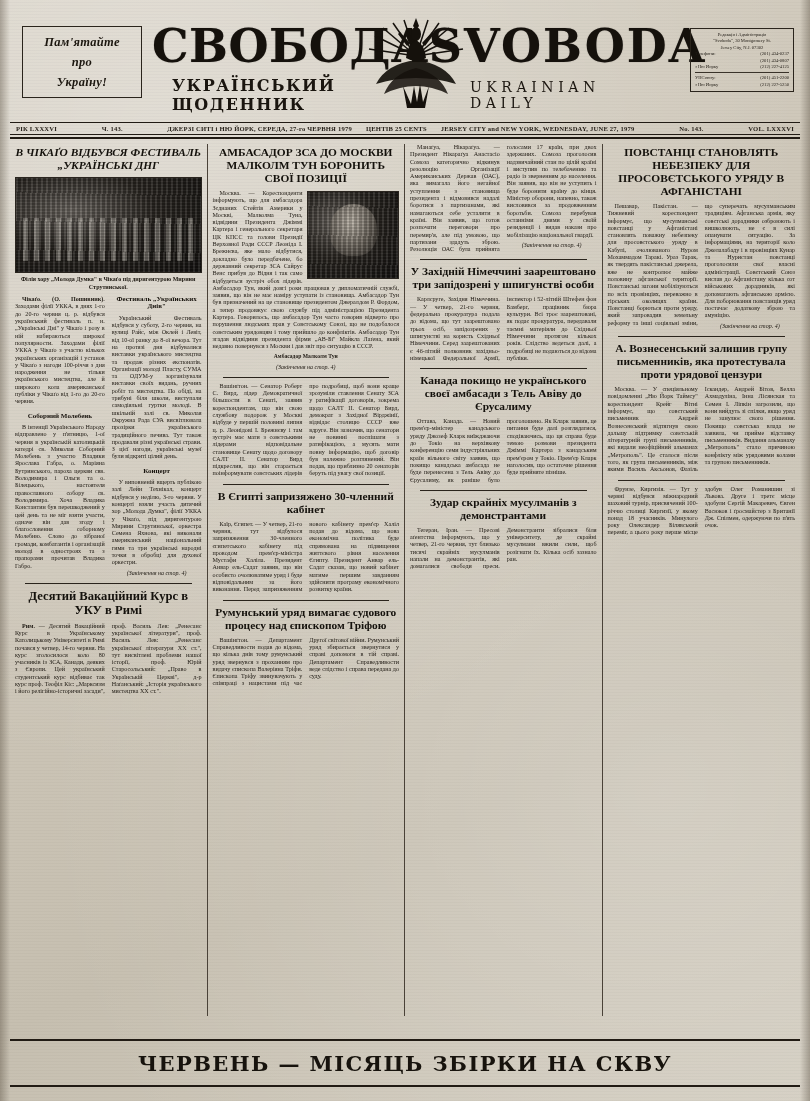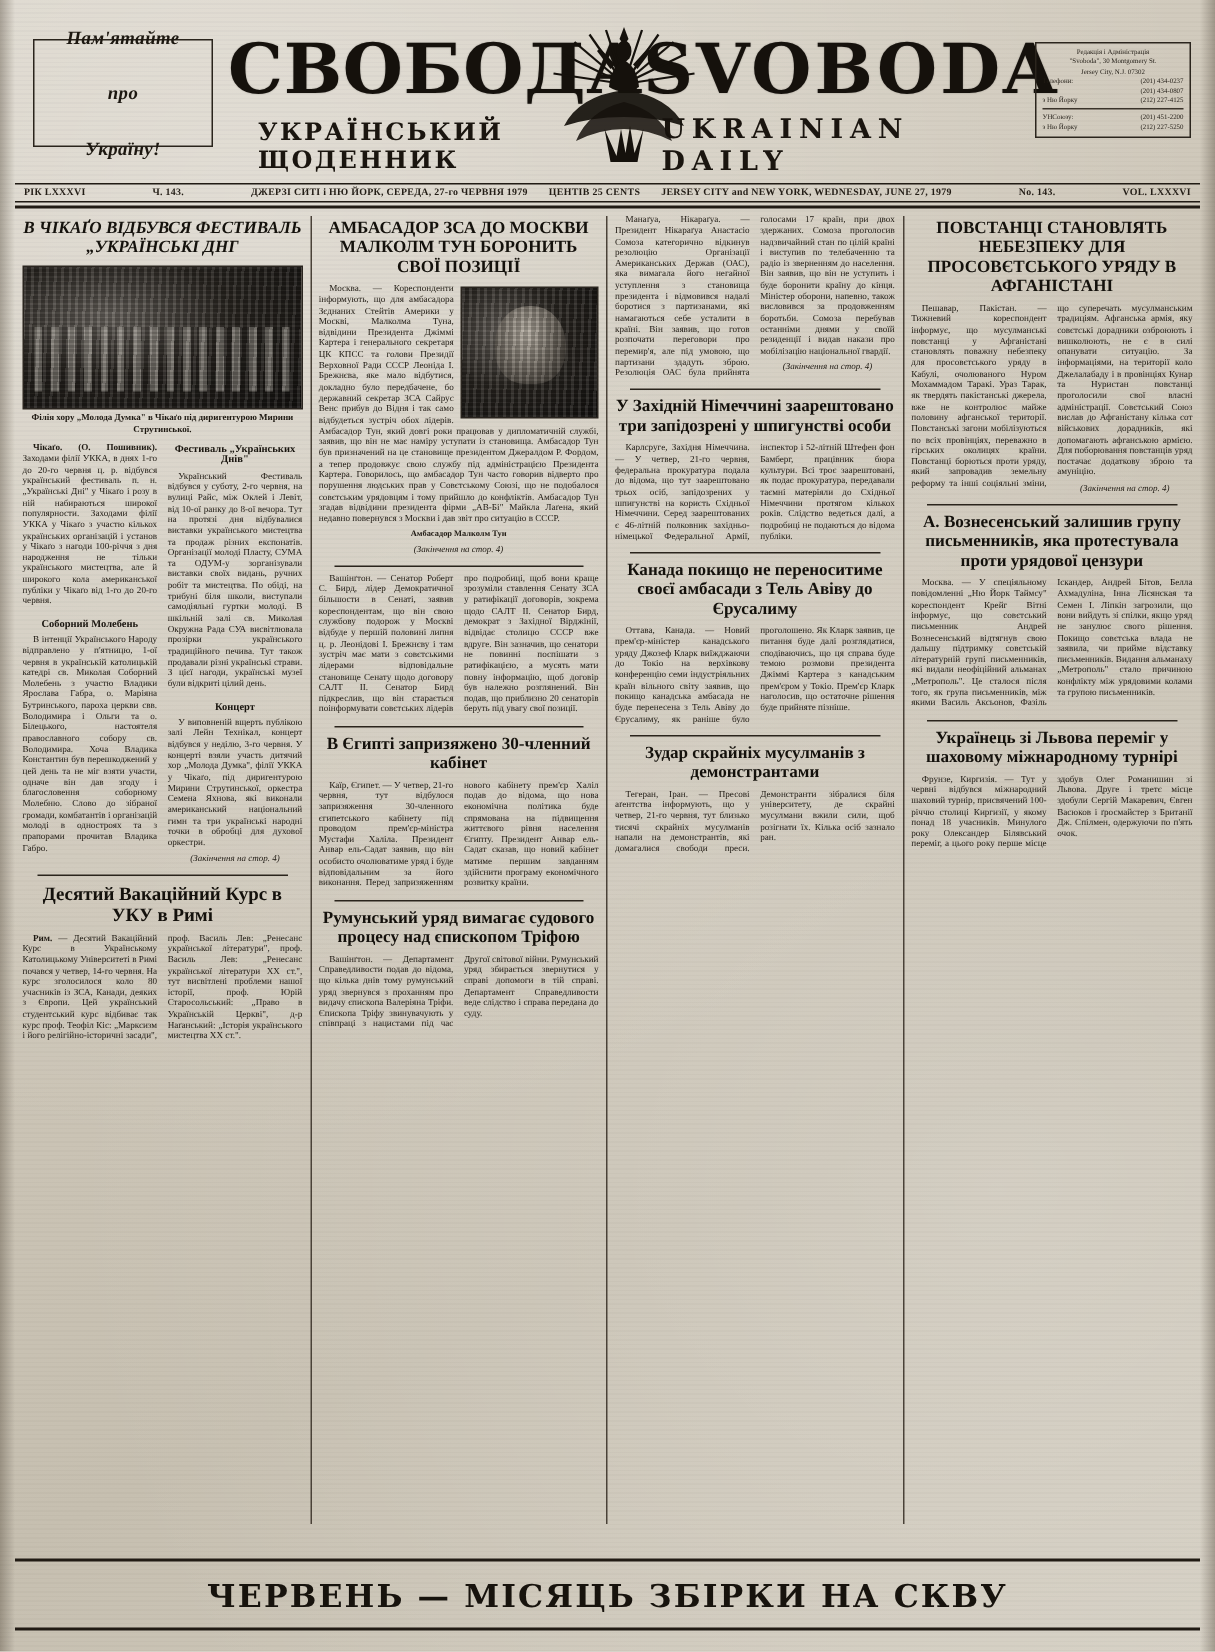--- a/index.html
+++ b/index.html
@@ -26,21 +26,21 @@
       repeating-linear-gradient(90deg, rgba(255,255,255,.03) 0 1px, rgba(0,0,0,0) 1px 4px);
     mix-blend-mode:multiply; opacity:.55;
   }
 
   
   .masthead { position:relative; height:96px; margin-top:20px; }
   .remember-box {
     position:absolute; left:14px; top:6px; width:120px; height:72px;
     border:1px solid #2a241c; box-sizing:border-box;
     display:flex; flex-direction:column; justify-content:center; align-items:center;
-    gap:22px;
+    gap:5px;
   }
   .remember-box span {
     font-style:italic; font-weight:bold; font-size:12.5px; letter-spacing:.3px;
     color:#1c1710;
   }
   .title-wrap { position:absolute; left:140px; right:118px; top:0; height:92px; }
   .big-title {
     position:absolute; top:2px; width:100%;
     display:flex; justify-content:space-between; align-items:flex-start;
   }
@@ -54,22 +54,22 @@
   .sv-lat { margin-right:2px; letter-spacing:2px; }
   .sub-title {
     position:absolute; top:56px; width:100%;
     display:flex; justify-content:center; align-items:center;
   }
   .sub-cyr {
     font-family:"DejaVu Serif", serif; font-weight:bold;
     font-size:16px; letter-spacing:1.6px; color:#1a150f; margin-left:24px;
   }
   .sub-lat {
-    font-family:"DejaVu Serif", serif; font-weight:bold;
-    font-size:18px; letter-spacing:4.6px; color:#1a150f; margin-right:12px;
+    font-family:"DejaVu Serif", serif; font-weight:normal;
+    font-size:14px; letter-spacing:4.6px; color:#1a150f; margin-right:12px;
   }
   .emblem { position:absolute; left:50%; top:-4px; transform:translateX(-50%); }
   .info-box {
     position:absolute; right:8px; top:8px; width:104px;
     border:1px solid #2b251d; box-sizing:border-box; padding:3px 4px;
     font-size:4.6px; line-height:6.4px; color:#221d16;
   }
   .info-box .ctr { text-align:center; }
   .info-box .row { display:flex; justify-content:space-between; }
   .info-box .rule { border-top:1px solid #3a332a; margin:2px 0; }
@@ -305,21 +305,21 @@
       <div class="txt twocol">
         <p>Манаґуа, Нікараґуа. — Президент Нікараґуа Анастасіо Сомоза категорично відкинув резолюцію Організації Американських Держав (ОАС), яка вимагала його негайної уступлення з становища президента і відмовився надалі боротися з партизанами, які намагаються себе усталити в країні. Він заявив, що готов розпочати переговори про перемир'я, але під умовою, що партизани здадуть зброю. Резолюція ОАС була прийнята голосами 17 країн, при двох здержаних. Сомоза проголосив надзвичайний стан по цілій країні і виступив по телебаченню та радіо із зверненням до населення. Він заявив, що він не уступить і буде боронити країну до кінця. Міністер оборони, напевно, також висловився за продовженням боротьби. Сомоза перебував останніми днями у своїй резиденції і видав накази про мобілізацію національної гвардії.</p>
         <div class="jump">(Закінчення на стор. 4)</div>
       </div>
       <div class="sep"></div>
       <div class="hl">У Західній Німеччині заарештовано три запідозрені у шпигунстві особи</div>
       <div class="txt twocol">
         <p>Карлсруге, Західня Німеччина. — У четвер, 21-го червня, федеральна прокуратура подала до відома, що тут заарештовано трьох осіб, запідозрених у шпигунстві на користь Східньої Німеччини. Серед заарештованих є 46-літній полковник західньо-німецької Федеральної Армії, інспектор і 52-літній Штефен фон Бамберг, працівник бюра культури. Всі троє заарештовані, як подає прокуратура, передавали таємні матеріяли до Східньої Німеччини протягом кількох років. Слідство ведеться далі, а подробиці не подаються до відома публіки.</p>
       </div>
       <div class="sep"></div>
-      <div class="hl">Канада покищо не переноситиме своєї амбасади з Тель Авіву до Єрусалиму</div>
+      <div class="hl">Канада покищо не українського своєї амбасади з Тель Авіву до Єрусалиму</div>
       <div class="txt twocol">
         <p>Оттава, Канада. — Новий прем'єр-міністер канадського уряду Джозеф Кларк виїжджаючи до Токіо на верхівкову конференцію семи індустріяльних країн вільного світу заявив, що покищо канадська амбасада не буде перенесена з Тель Авіву до Єрусалиму, як раніше було проголошено. Як Кларк заявив, це питання буде далі розглядатися, сподіваючись, що ця справа буде темою розмови президента Джіммі Картера з канадським прем'єром у Токіо. Прем'єр Кларк наголосив, що остаточне рішення буде прийняте пізніше.</p>
       </div>
       <div class="sep"></div>
       <div class="hl">Зудар скрайніх мусулманів з демонстрантами</div>
       <div class="txt twocol">
         <p>Тегеран, Іран. — Пресові аґентства інформують, що у четвер, 21-го червня, тут близько тисячі скрайніх мусулманів напали на демонстрантів, які домагалися свободи преси. Демонстранти зібралися біля університету, де скрайні мусулмани вжили сили, щоб розігнати їх. Кілька осіб зазнало ран.</p>
       </div>
     </div>
 
@@ -328,21 +328,20 @@
       <div class="txt twocol">
         <p>Пешавар, Пакістан. — Тижневий кореспондент інформує, що мусулманські повстанці у Афганістані становлять поважну небезпеку для просовєтського уряду в Кабулі, очолюваного Нуром Мохаммадом Таракі. Ураз Тарак, як твердять пакістанські джерела, вже не контролює майже половину афганської території. Повстанські загони мобілізуються по всіх провінціях, переважно в гірських околицях країни. Повстанці борються проти уряду, який запровадив земельну реформу та інші соціяльні зміни, що суперечать мусулманським традиціям. Афганська армія, яку совєтські дорадники озброюють і вишколюють, не є в силі опанувати ситуацію. За інформаціями, на території коло Джелалабаду і в провінціях Кунар та Нуристан повстанці проголосили свої власні адміністрації. Совєтський Союз вислав до Афганістану кілька сот військових дорадників, які допомагають афганською армією. Для поборювання повстанців уряд постачає додаткову зброю та амуніцію.</p>
         <div class="jump">(Закінчення на стор. 4)</div>
       </div>
       <div class="sep"></div>
       <div class="hl">А. Вознесенський залишив групу письменників, яка протестувала проти урядової цензури</div>
       <div class="txt twocol">
         <p>Москва. — У спеціяльному повідомленні „Ню Йорк Таймсу" кореспондент Крейг Вітні інформує, що совєтський письменник Андрей Вознесенський відтягнув свою дальшу підтримку совєтській літературній групі письменників, які видали неофіційний альманах „Метрополь". Це сталося після того, як група письменників, між якими Василь Аксьонов, Фазіль Іскандер, Андрей Бітов, Белла Ахмадуліна, Інна Лісянская та Семен І. Ліпкін загрозили, що вони вийдуть зі спілки, якщо уряд не занулює свого рішення. Покищо совєтська влада не заявила, чи прийме відставку письменників. Видання альманаху „Метрополь" стало причиною конфлікту між урядовими колами та групою письменників.</p>
       </div>
       <div class="sep"></div>
-      <div class="hl">Українець зі Львова переміг у шаховому міжнародному турнірі</div>
       <div class="txt twocol">
         <p>Фрунзе, Киргизія. — Тут у червні відбувся міжнародний шаховий турнір, присвячений 100-річчю столиці Киргизії, у якому понад 18 учасників. Минулого року Олександер Білявський переміг, а цього року перше місце здобув Олег Романишин зі Львова. Друге і третє місце здобули Сергій Макаревич, Євген Васюков і ґросмайстер з Британії Дж. Спілмен, одержуючи по п'ять очок.</p>
       </div>
     </div>
   </div>
 
   <div class="banner">
     <span>ЧЕРВЕНЬ — МІСЯЦЬ ЗБІРКИ НА СКВУ</span>
   </div>
 

